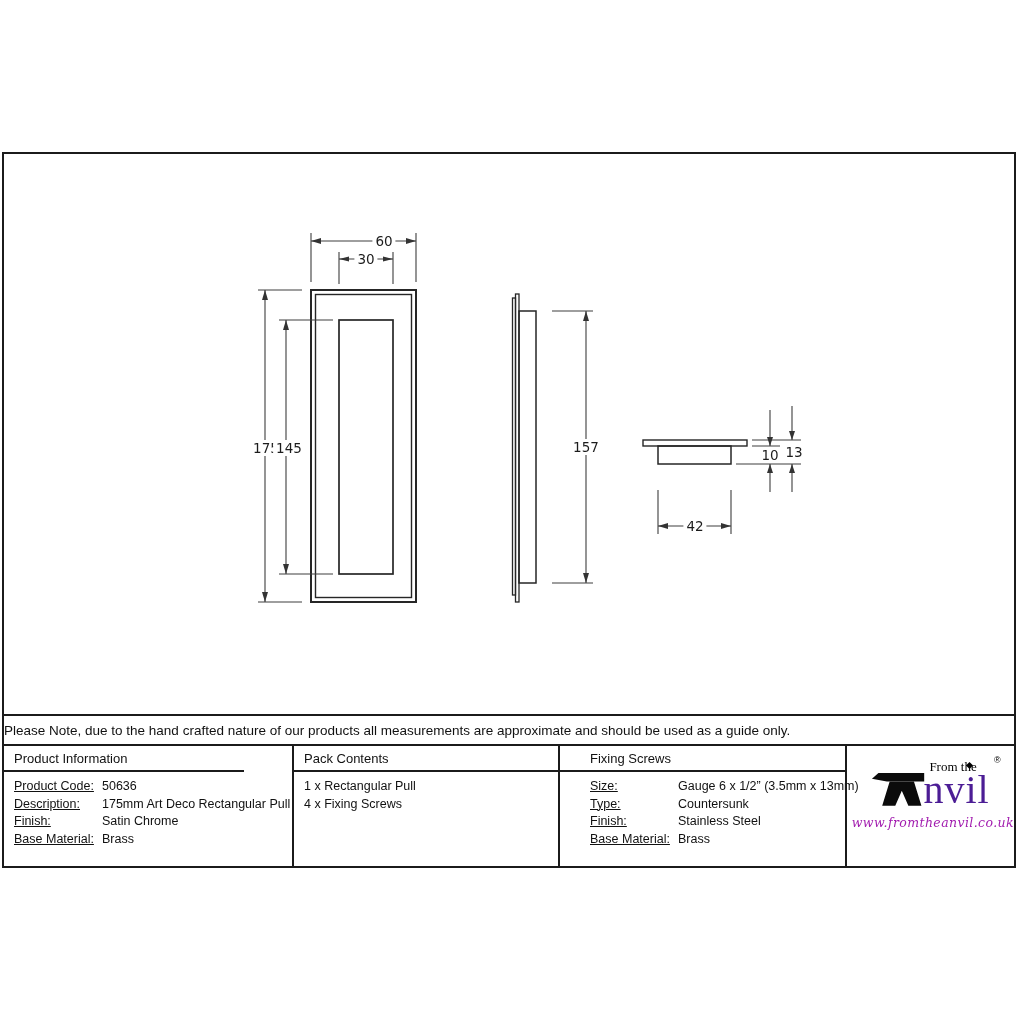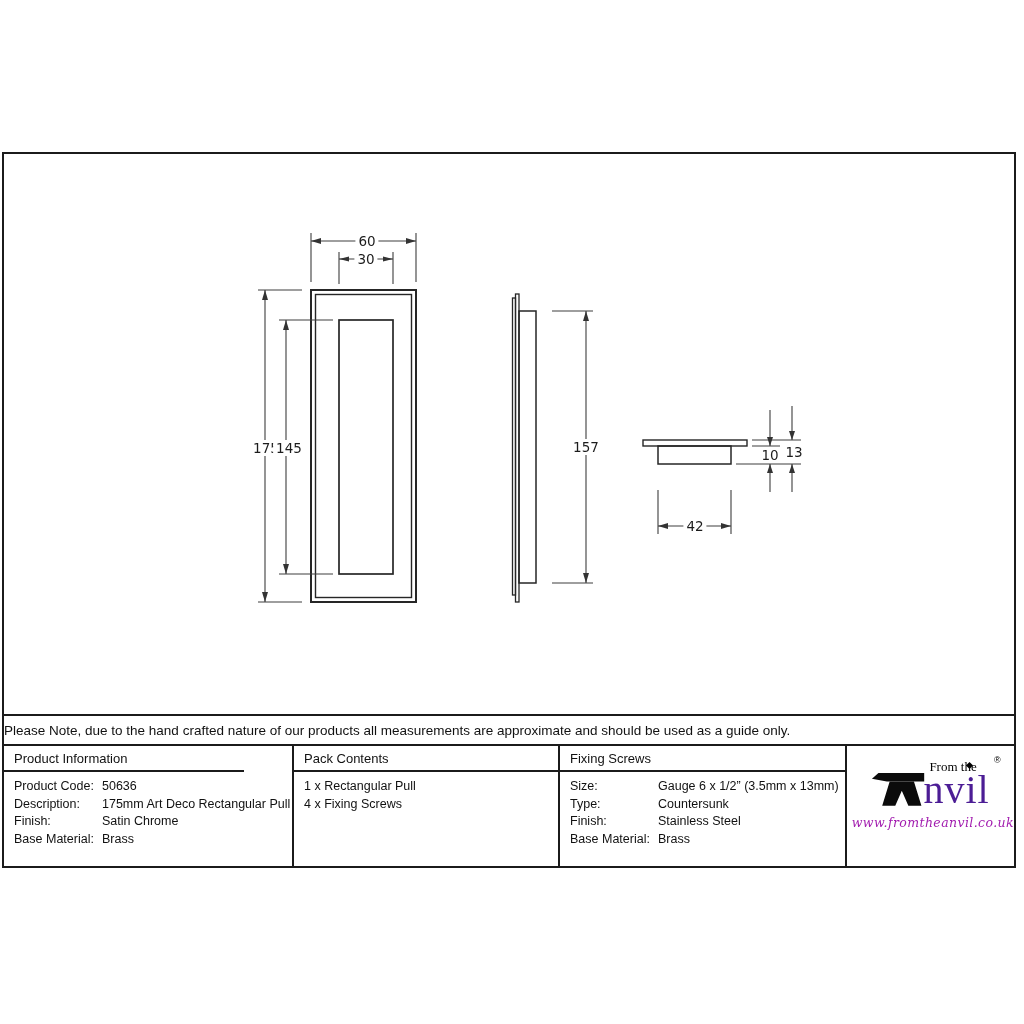--- a/index.html
+++ b/index.html
@@ -40,36 +40,36 @@
     border-bottom:2px solid #1b1b1b;
     box-sizing:border-box;
     display:flex; align-items:center;
     font-size:13.5px;
     background:#fff;
   }
   .spec-table { position:absolute; left:0; top:592px; right:0; bottom:0; background:#fff; }
   .spec-col { position:absolute; top:0; bottom:0; box-sizing:border-box; }
   .col-1 { left:0; width:240px; }
   .col-2 { left:288px; width:294px; border-left:2px solid #1b1b1b; }
-  .col-3 { left:554px; width:287px; border-left:2px solid #1b1b1b; }
+  .col-3 { left:554px; width:287px; border-left:2px solid #1b1b1b;padding-left:20px; }
   .col-4 { left:841px; right:0; border-left:2px solid #1b1b1b; }
   .col-header {
     height:26px; box-sizing:border-box;
     border-bottom:2px solid #1b1b1b;
     display:flex; align-items:center;
     padding-left:10px;
     font-size:13px;
   }
   .col-body {
     padding:6px 8px 0 10px;
     font-size:12.5px;
     line-height:17.5px;
   }
   .lv { display:flex; }
-  .lv .lbl { width:88px; flex:none; }
+  .lv .lbl { width:88px; flex:none;text-decoration:underline; }
   .lv .val { flex:1; white-space:nowrap; }
 
   
   .logo { margin-top:14px; text-align:center; }
   .brand { position:relative; display:inline-flex; align-items:flex-end; height:50px; }
   .anvil-svg { width:56px; height:44px; display:block; }
   .brand-rest {
     font-family:"Liberation Serif", serif;
     font-size:40px; line-height:40px;
     letter-spacing:1px;
@@ -155,21 +155,21 @@
   <g fill="#333" stroke="none">
     <polygon points="658,526 668,523 668,529"></polygon>
       <polygon points="731,526 721,523 721,529"></polygon>
     <polygon points="770,446 767,437 773,437"></polygon>
       <polygon points="770,464 767,473 773,473"></polygon>
     <polygon points="792,440 789,431 795,431"></polygon>
       <polygon points="792,464 789,473 795,473"></polygon>
   </g>
 </svg>
 
-<span class="dim" style="left:367px; top:241px;">60</span>
+<span class="dim" style="left:384px; top:241px;">60</span>
 <span class="dim" style="left:366px; top:259px;">30</span>
 <span class="dim" style="left:266px; top:448px;">175</span>
 <span class="dim" style="left:289px; top:448px;">145</span>
 <span class="dim" style="left:586px; top:447px;">157</span>
 <span class="dim" style="left:695px; top:526px;">42</span>
 <span class="dim" style="left:770px; top:455px;">10</span>
 <span class="dim" style="left:794px; top:452px;">13</span>
 
 <div class="sheet">
 

